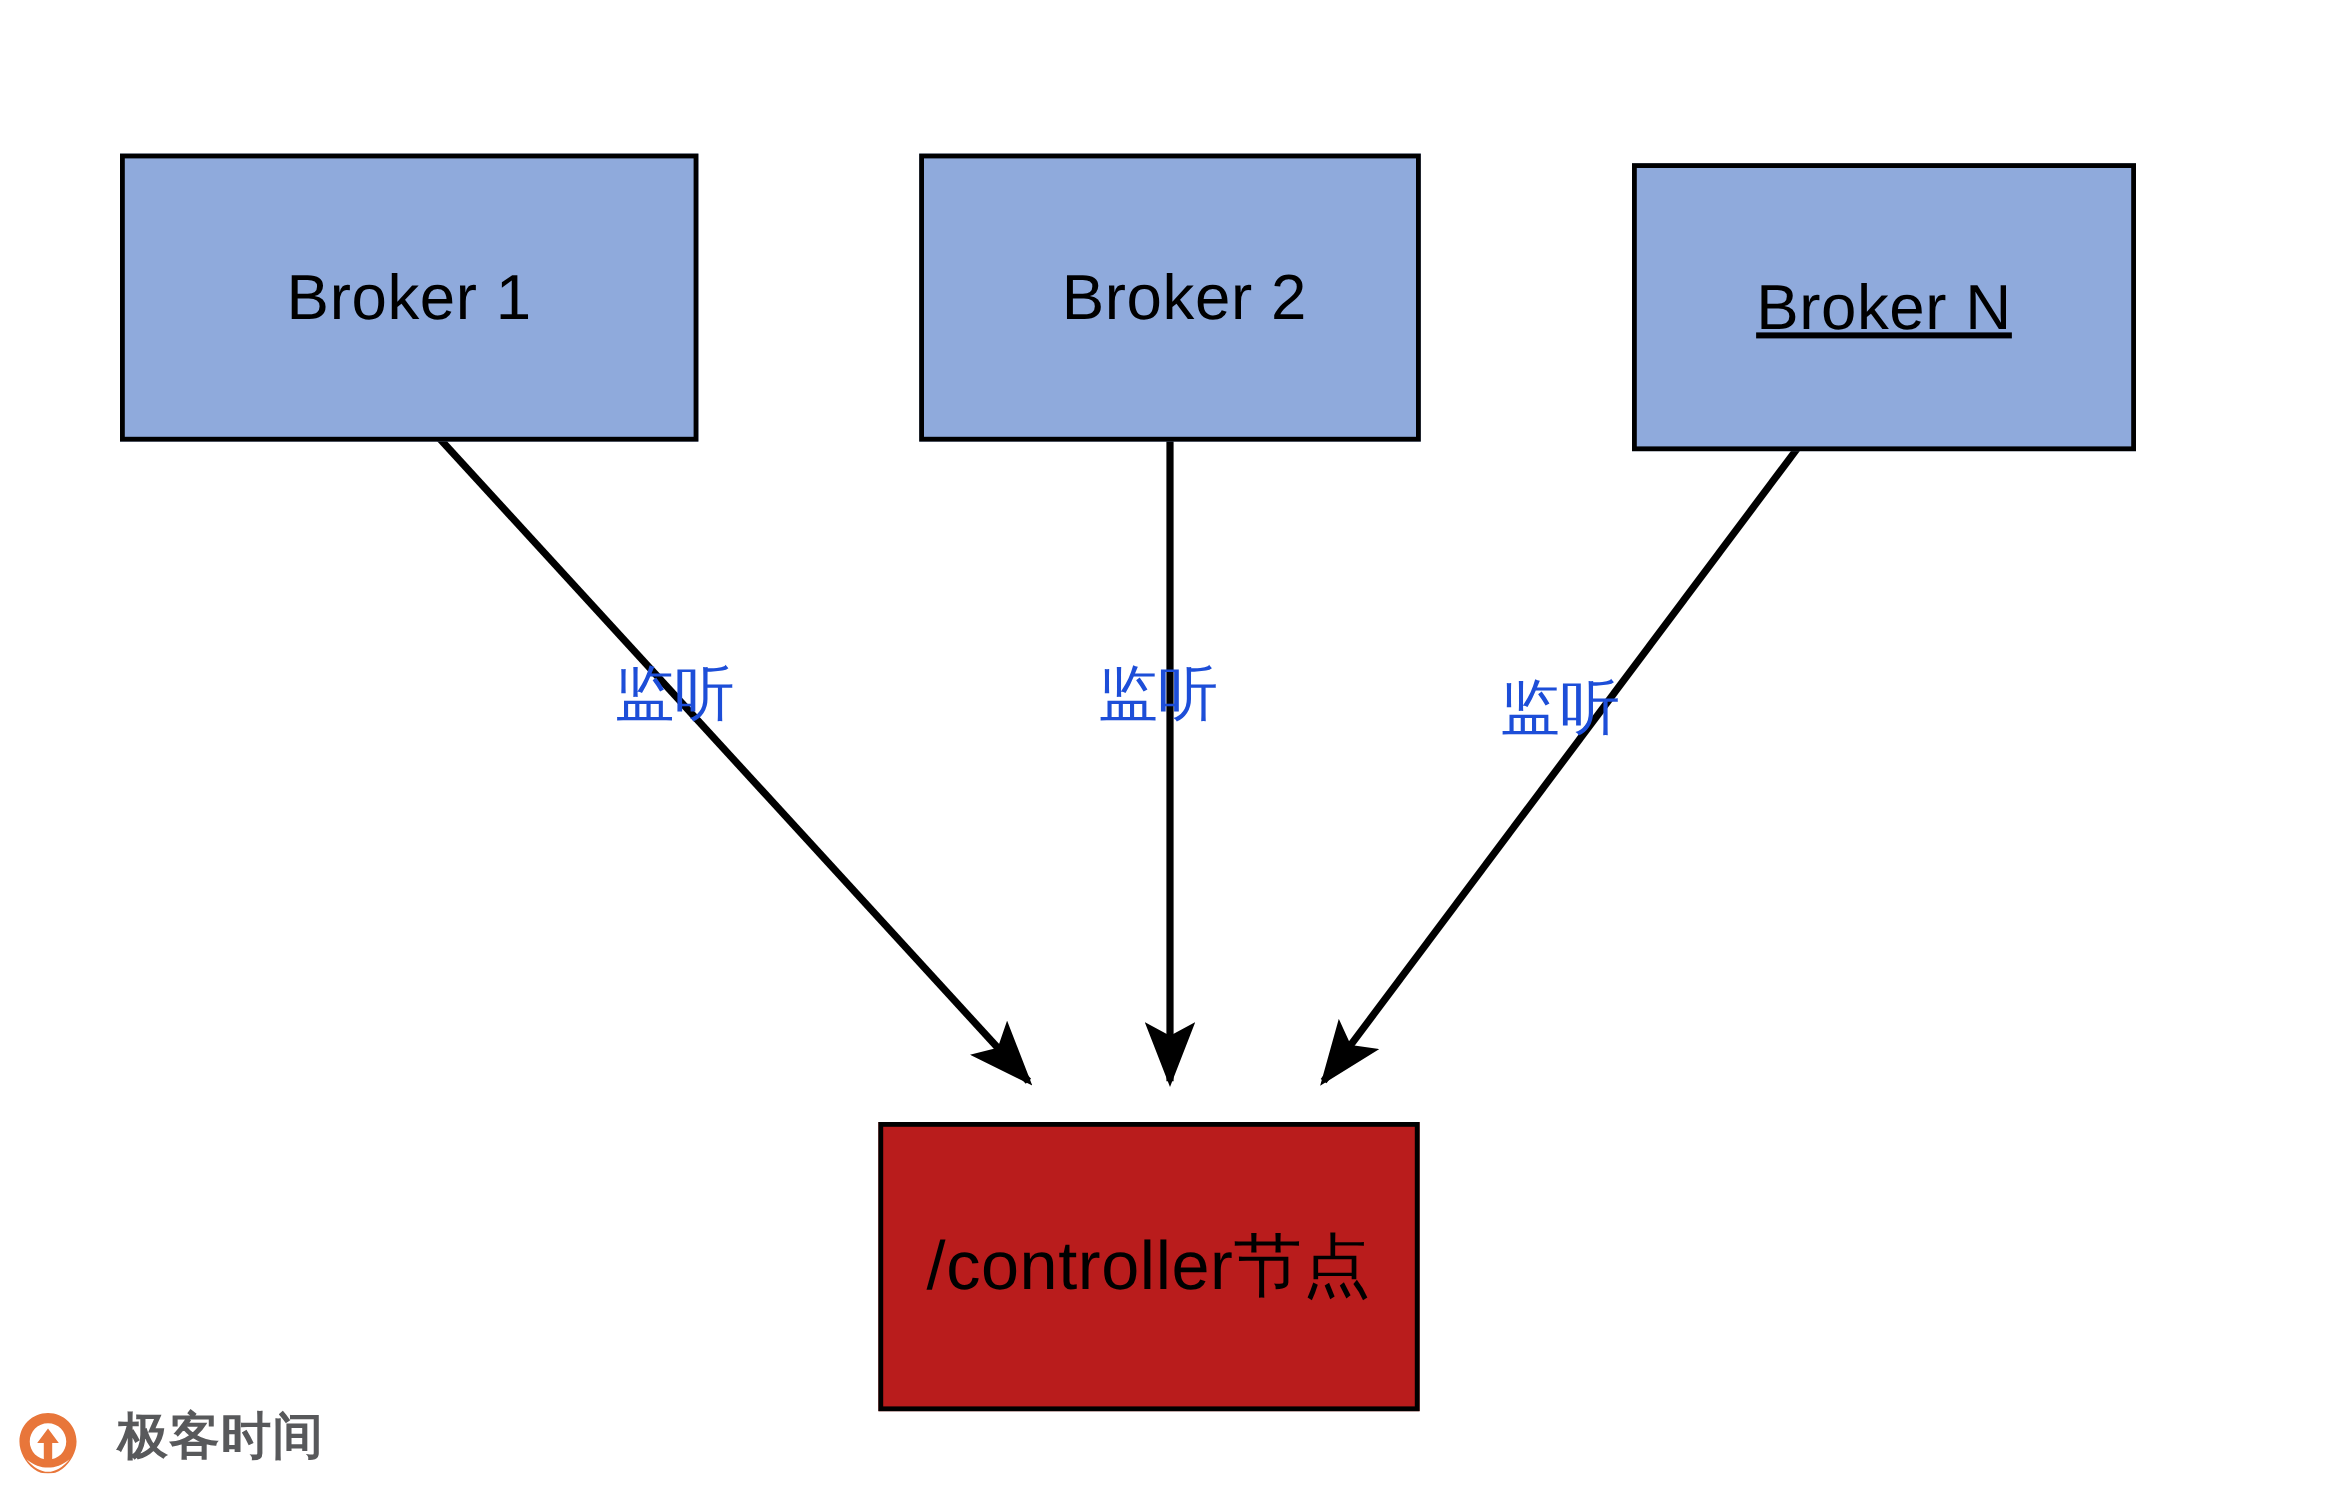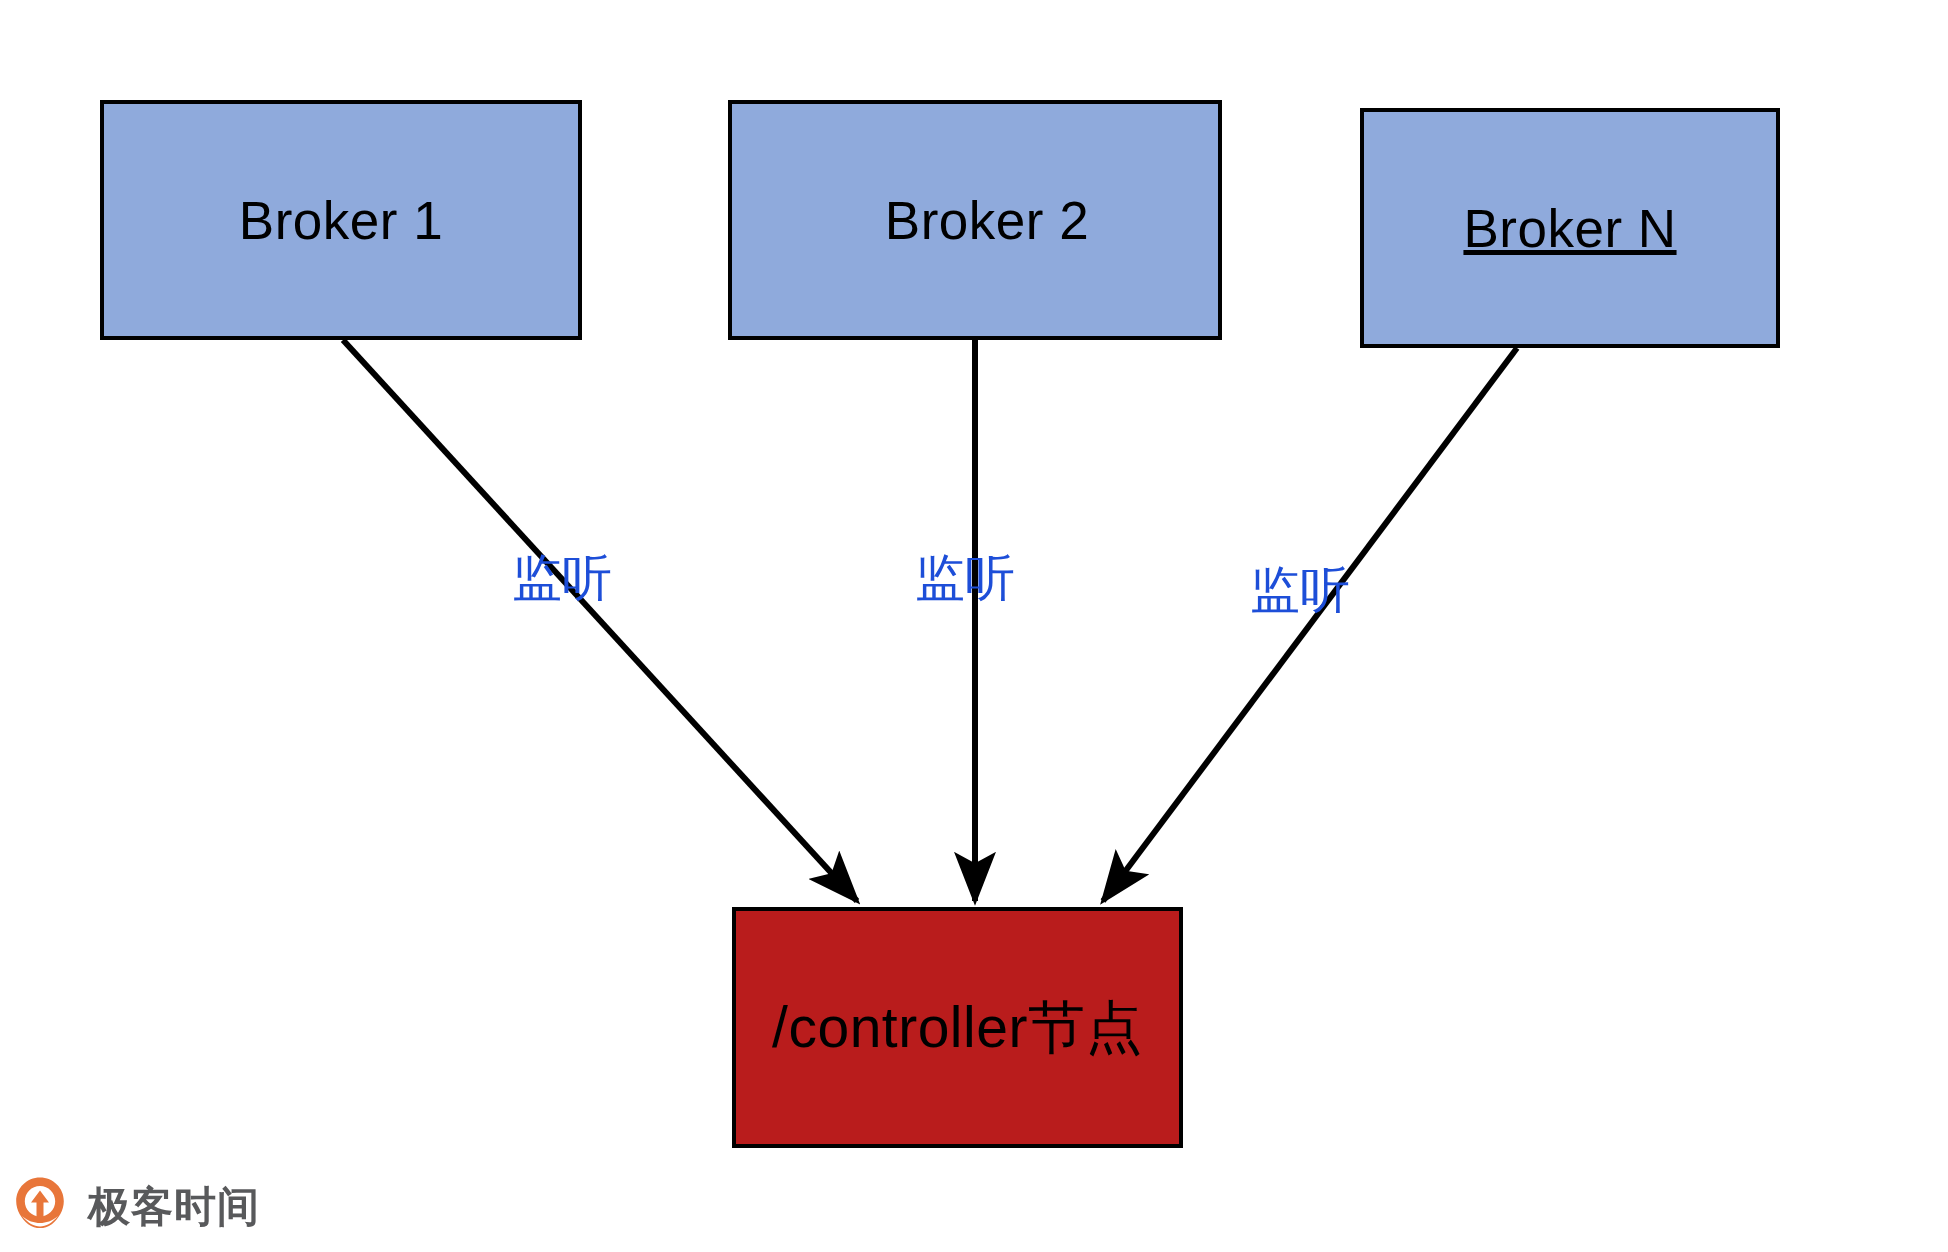--- a/index.html
+++ b/index.html
@@ -25,37 +25,38 @@
     height: 1252px;
     pointer-events: none;
   }
   .node {
     position: absolute;
     box-sizing: border-box;
     border: 4px solid #000000;
     display: flex;
     align-items: center;
     justify-content: center;
+    margin-top: 28px;
   }
   .node-label {
     color: #000000;
     font-size: 53px;
     font-weight: 400;
     line-height: 1;
     white-space: nowrap;
     letter-spacing: 0.5px;
   }
   .broker {
     background: #8FAADC;
   }
   .controller {
     background: #b91c1c;
   }
   #broker-1 { left: 100px; top: 100px; width: 482px; height: 240px; }
-  #broker-2 { left: 728px; top: 100px; width: 494px; height: 240px; padding-left: 24px; }
+  #broker-2 { left: 766px; top: 100px; width: 418px; height: 240px; padding-left: 24px; }
   #broker-n { left: 1360px; top: 108px; width: 420px; height: 240px; text-decoration: underline; }
   #controller-node { left: 732px; top: 907px; width: 451px; height: 241px; }
   #controller-node .node-label { font-size: 57px; }
 
   .edge-label {
     position: absolute;
     color: #1d4ed8;
     font-size: 50px;
     line-height: 1;
     white-space: nowrap;
@@ -63,22 +64,22 @@
   }
   #edge-label-1 { left: 512px; top: 553px; }
   #edge-label-2 { left: 915px; top: 553px; }
   #edge-label-3 { left: 1250px; top: 565px; }
 
   #brand-logo {
     position: absolute;
     left: 14px;
     top: 1176px;
     display: flex;
-    align-items: flex-end;
-    gap: 22px;
+    align-items: flex-start;
+    gap: 32px;
   }
   #brand-mark {
     width: 52px;
     height: 52px;
     flex: 0 0 auto;
   }
   #brand-text {
     font-size: 42px;
     color: #58595B;
     line-height: 1;

